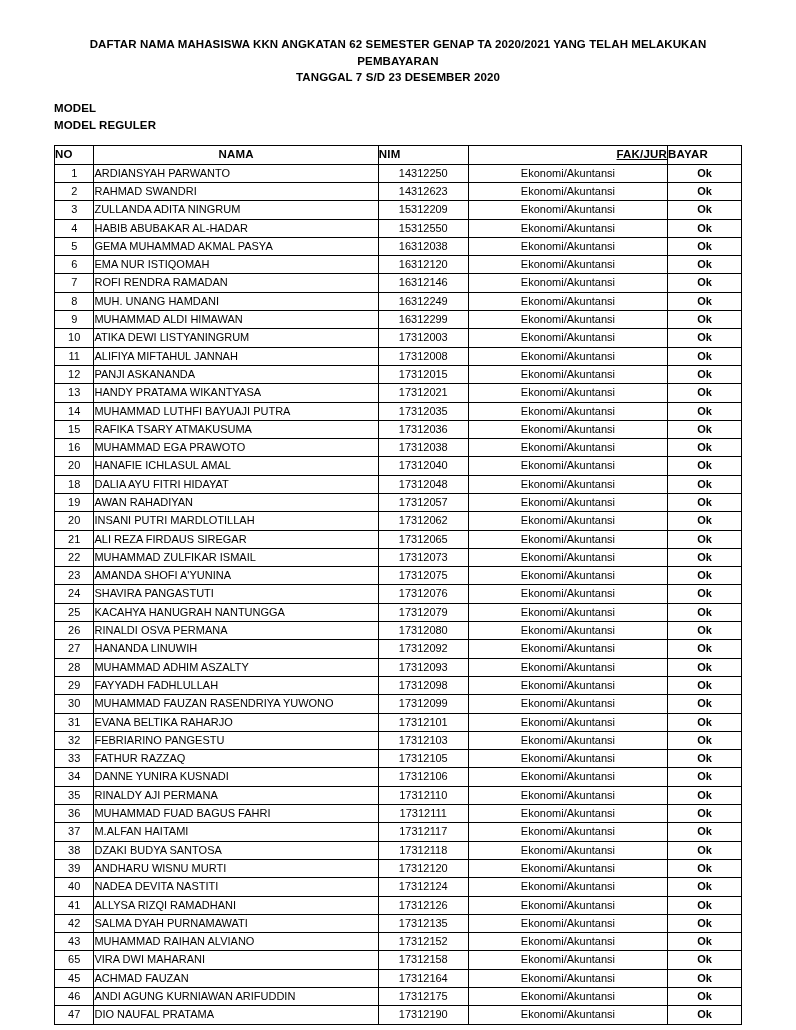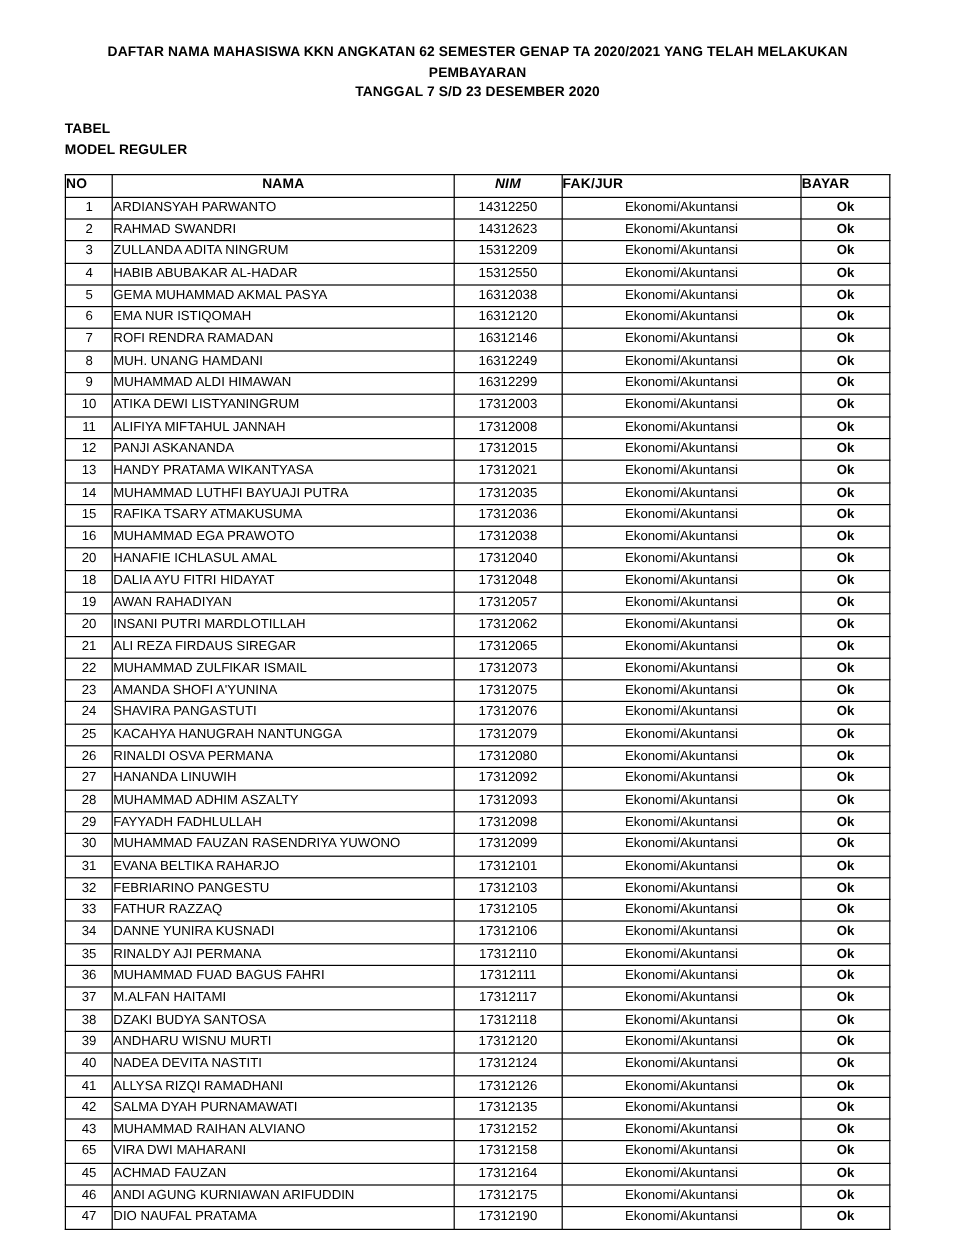--- a/index.html
+++ b/index.html
@@ -56,42 +56,42 @@
   }
   thead th {
     height: 57px;
     line-height: normal;
     font-weight: bold;
     font-size: 11.5px;
     letter-spacing: 0.2px;
   }
   th.c-no { width: 38px; text-align: left; padding-left: 4px; vertical-align: top; padding-top: 28px;}
   th.c-nama { width: 280px; text-align: center; }
-  th.c-nim { width: 88px; text-align: center; font-style: italic; }
-  th.c-fak { width: 196px; text-align: left; }
+  th.c-nim { width: 88px; text-align: left; }
+  th.c-fak { width: 196px; text-align: right; text-decoration: underline; }
   th.c-bayar { width: 72px; text-align: left; }
 
   td.no { text-align: center; font-size: 11px; }
   td.nama { text-align: left; padding-left: 5px; font-size: 11px; }
   td.nim { text-align: center; font-weight: normal; font-size: 11px; }
   td.fak { text-align: center; font-size: 11px; }
   td.bayar { text-align: center; font-weight: bold; font-size: 11px; }
 </style>
 </head>
 <body>
 
 <div class="page">
 
   <div class="title-block">
     <span>DAFTAR NAMA MAHASISWA KKN ANGKATAN 62 SEMESTER GENAP TA 2020/2021 YANG TELAH MELAKUKAN PEMBAYARAN</span>
     <span class="title-line2">TANGGAL 7 S/D 23 DESEMBER 2020</span>
   </div>
 
   <div class="subtitle-block">
-    <div>TABEL</div>
+    <div>MODEL</div>
     <div>MODEL REGULER</div>
   </div>
 
   <table class="data">
     <thead>
       <tr>
         <th class="c-no">NO</th>
         <th class="c-nama">NAMA</th>
         <th class="c-nim">NIM</th>
         <th class="c-fak">FAK/JUR</th>

